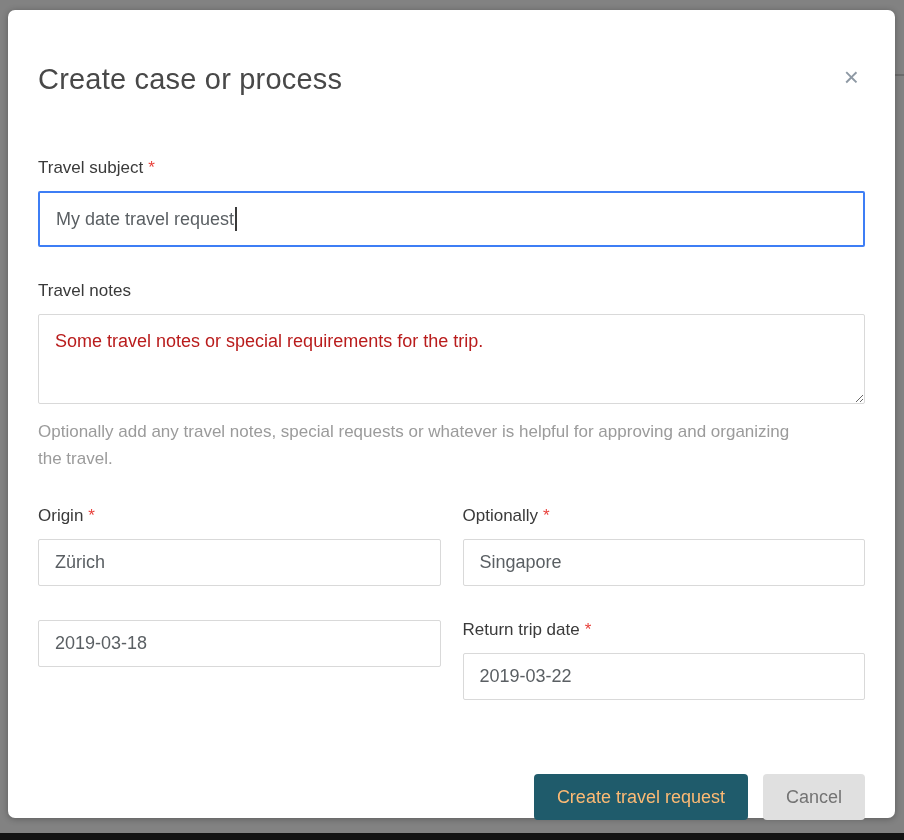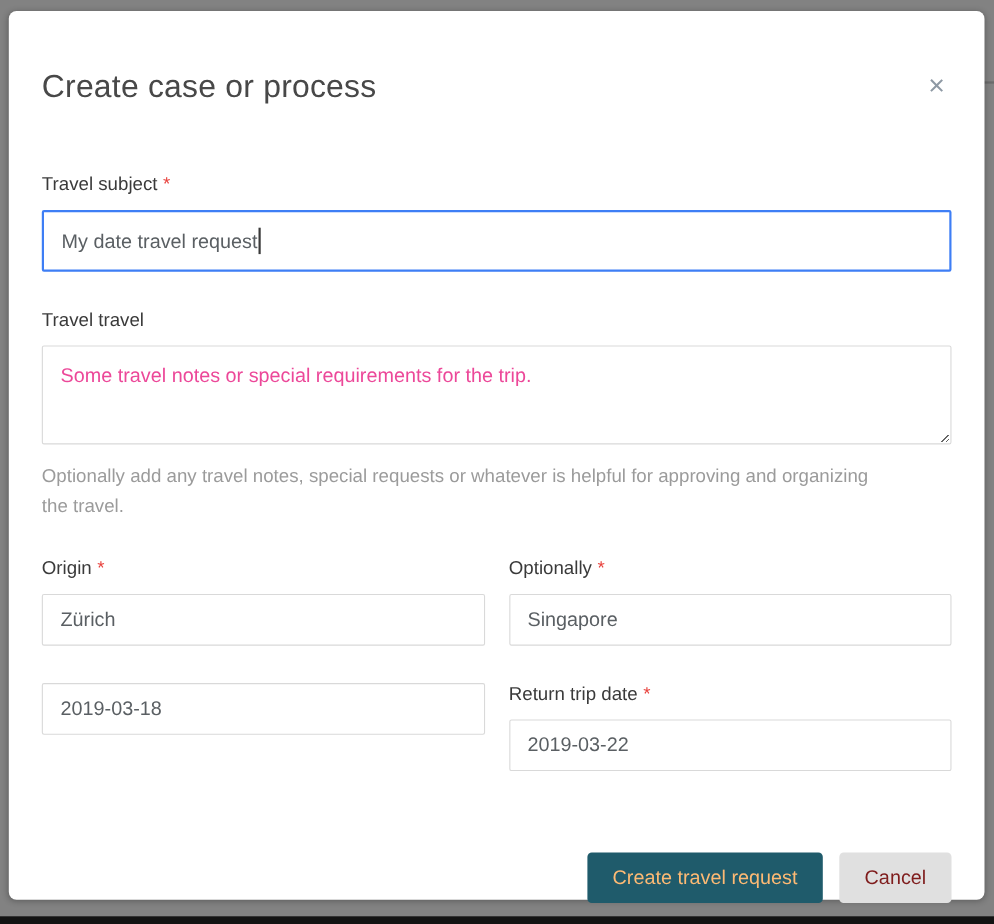--- a/index.html
+++ b/index.html
@@ -38,39 +38,39 @@
     border:1px solid #d9d9d9;border-radius:2px;background:#fff;
     font-size:18px;color:#5a5f63;padding:0 16px;
     display:flex;align-items:center;
     font-family:"Liberation Sans","DejaVu Sans",sans-serif;
   }
   .text-input.focused{border:2px solid #3e7ef5;}
   .caret{display:inline-block;width:1.5px;height:24px;background:#3a3a3a;margin-left:1px;}
   textarea.notes{
     box-sizing:border-box;width:100%;height:90px;
     border:1px solid #d9d9d9;border-radius:2px;
-    font-size:18px;color:#ec4899;padding:13px 16px;
+    font-size:18px;color:#b91c1c;padding:13px 16px;
     font-family:"Liberation Sans","DejaVu Sans",sans-serif;
     resize:both;outline:none;line-height:26px;
   }
   .help-text{
     margin-top:10px;font-size:17px;line-height:27px;color:#9b9b9b;max-width:770px;
   }
   .two-col{display:grid;grid-template-columns:1fr 1fr;column-gap:22px;}
   .two-col .text-input{height:47px;}
   .footer{
     margin-top:74px;display:flex;justify-content:flex-end;align-items:center;gap:15px;
   }
   .btn{
     height:46px;border:none;border-radius:4px;font-size:18px;
     padding:0 23px;cursor:pointer;
     font-family:"Liberation Sans","DejaVu Sans",sans-serif;
   }
   .btn-primary{background:#1f5b6b;color:#fdba74;}
-  .btn-secondary{background:#e0e0e0;color:#7f1d1d;}
+  .btn-secondary{background:#e0e0e0;color:#737373;}
 </style>
 </head>
 <body>
 
 <div class="bg-edge-line"></div>
 <div class="bottom-strip"></div>
 
 <div class="modal">
 
   <div class="modal-header">
@@ -83,21 +83,21 @@
       <span>Travel subject</span><span class="req">*</span>
     </div>
     <div class="text-input focused">
       <span>My date travel request</span>
         <span class="caret"></span>
     </div>
   </div>
 
   <div class="group">
     <div class="label-row">
-      <span>Travel travel</span>
+      <span>Travel notes</span>
     </div>
     <textarea class="notes" spellcheck="false" style="">Some travel notes or special requirements for the trip.</textarea>
     <div class="help-text">Optionally add any travel notes, special requests or whatever is helpful for approving and organizing the travel.</div>
   </div>
 
   <div class="group two-col">
     <div>
       <div class="label-row">
         <span>Origin</span><span class="req">*</span>
       </div>

